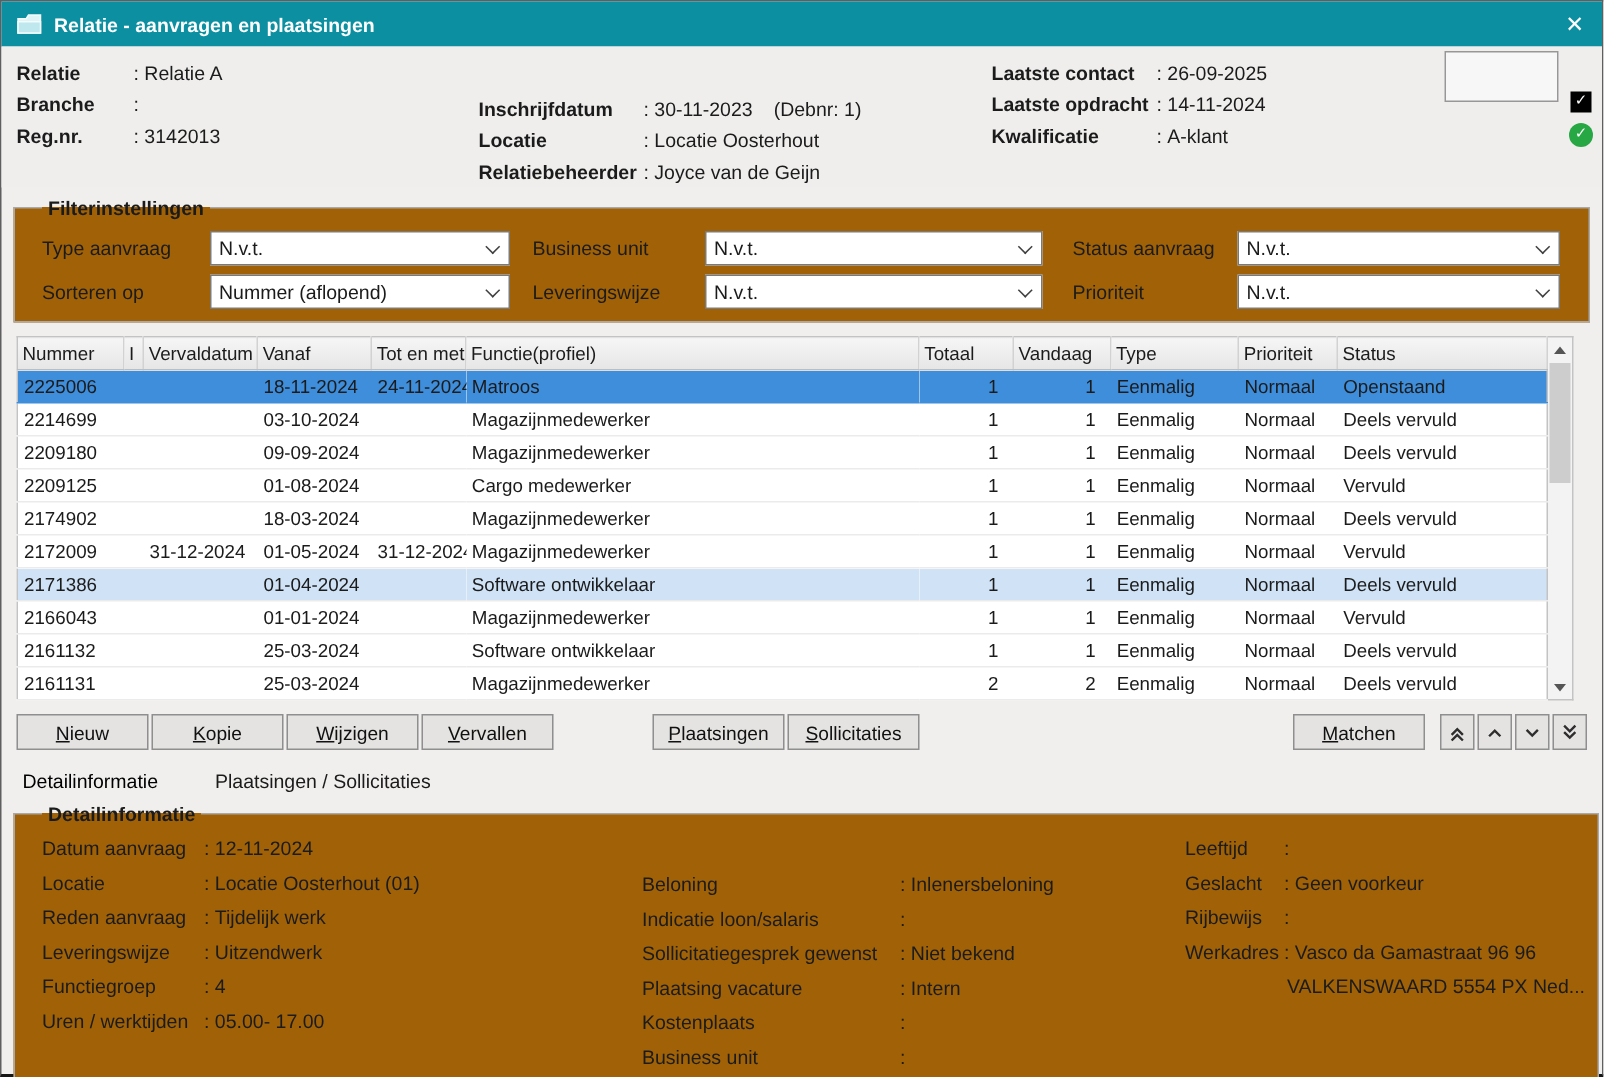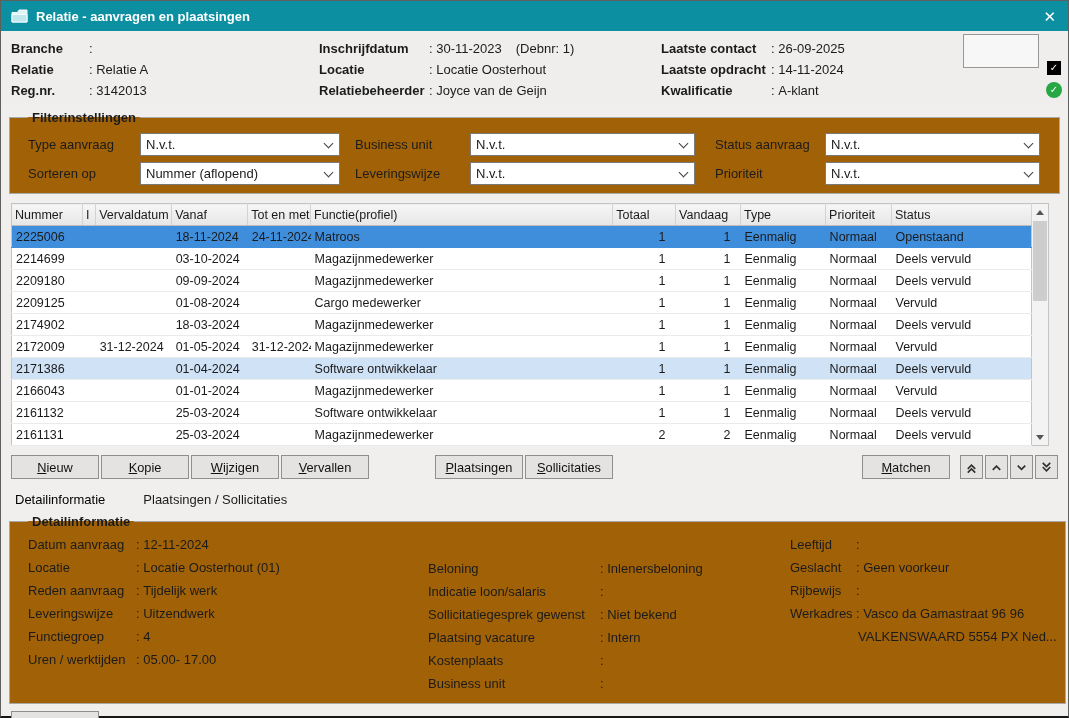--- a/index.html
+++ b/index.html
@@ -13,21 +13,21 @@
   .titlebar{flex:0 0 30px;background:#0c90a1;display:flex;align-items:center;
             padding:0 12px 0 10px;gap:8px;}
   .title{color:#fff;font-weight:bold;font-size:13px;}
   .close{margin-left:auto;color:#fff;font-size:15px;line-height:1;cursor:default;}
 
   
   .header{position:relative;flex:0 0 73px;padding:7px 0 0 10px;background:#efeeed;display:flex;}
   .hrow{display:flex;height:21px;align-items:center;white-space:nowrap;}
   .hlabel{font-weight:bold;flex:0 0 auto;}
   .hcol1{width:308px;} .hcol1 .hlabel{width:78px;}
-  .hcol2{width:342px;} .hcol2 .hlabel{width:110px;}
+  .hcol2{width:342px;margin-top:24px;} .hcol2 .hlabel{width:110px;}
   .hcol3{width:300px;} .hcol3 .hlabel{width:110px;}
   .hval::before{content:":\00a0";}
   .hextra{margin-left:14px;}
   .photo{position:absolute;top:3px;right:29px;width:76px;height:34px;background:#f7f7f7;border:1px solid #979797;}
   .chk-black{position:absolute;top:30px;right:7px;width:14px;height:14px;background:#000;
              color:#fff;font-size:10px;line-height:14px;text-align:center;}
   .chk-green{position:absolute;top:51px;right:6px;width:16px;height:16px;background:#28a745;
              border-radius:50%;color:#fff;font-size:10px;line-height:16px;text-align:center;}
 
   
@@ -114,26 +114,26 @@
         <path d="M1 5.5h15V13H1z" fill="#bfe7ee" stroke="#f4fbfc" stroke-width="1"></path>
       </svg>
     </span>
     <span class="title">Relatie - aanvragen en plaatsingen</span>
     <span class="close">✕</span>
   </div>
 
   <div class="header">
     <div class="hcol hcol1">
         <div class="hrow">
+          <span class="hlabel">Relatie</span>
+          <span class="hval">Relatie A</span>
+        </div>
+        <div class="hrow">
           <span class="hlabel">Branche</span>
           <span class="hval"></span>
-        </div>
-        <div class="hrow">
-          <span class="hlabel">Relatie</span>
-          <span class="hval">Relatie A</span>
         </div>
         <div class="hrow">
           <span class="hlabel">Reg.nr.</span>
           <span class="hval">3142013</span>
         </div>
       </div>
     <div class="hcol hcol2">
         <div class="hrow">
           <span class="hlabel">Inschrijfdatum</span>
           <span class="hval">30-11-2023</span>

